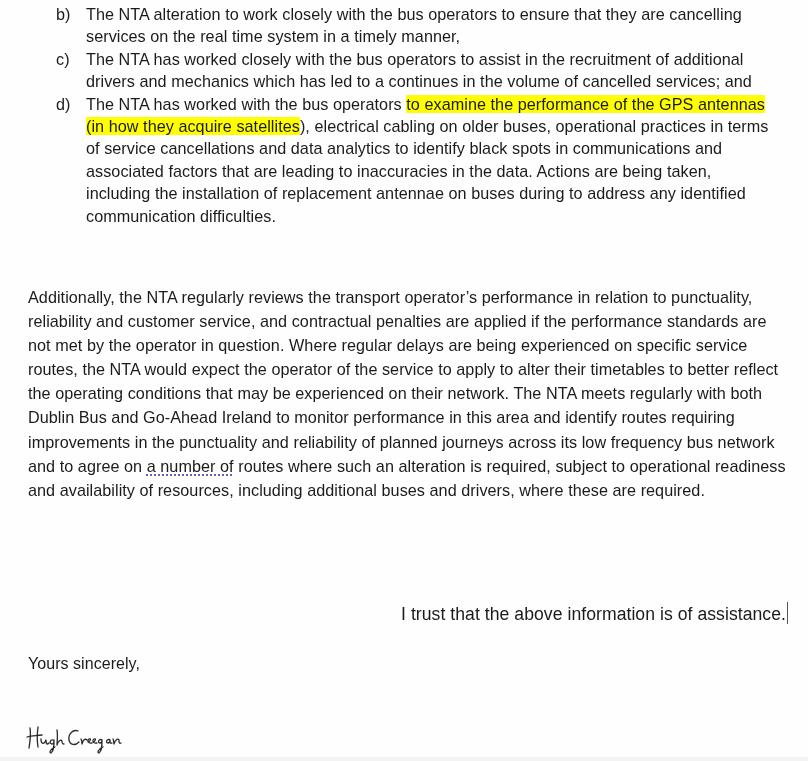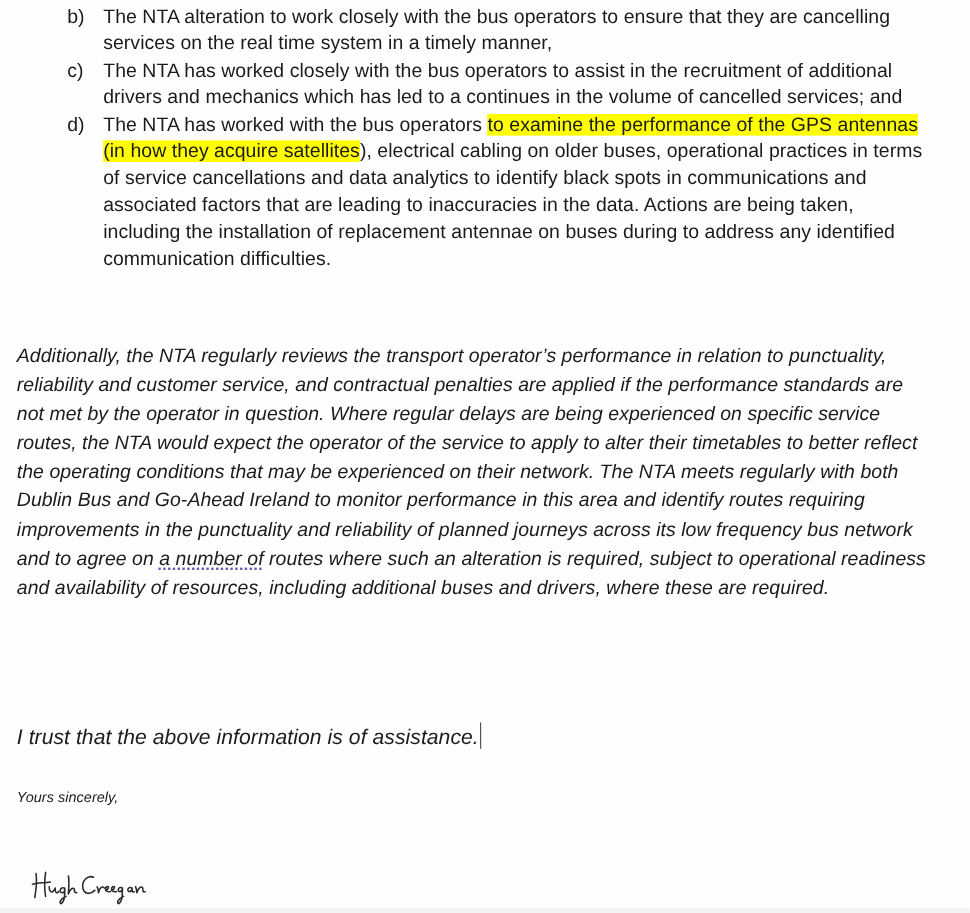--- a/index.html
+++ b/index.html
@@ -39,29 +39,28 @@
     .li .marker {
       position: absolute;
       left: 56px;
       top: 0;
     }
     .hl {
       background: #ffff00;
     }
     .para {
       position: absolute;
-      left: 14px;
+      left: 28px;
       width: 760px;
       line-height: 24.1px;
-      font-style: italic;
     }
     .p1 { top: 285px; }
     .p2 { top: 540px; }
-    .p3 { top: 601px; font-size: 17.6px; line-height: 26px; }
-    .p4 { top: 651px; font-size: 12px; line-height: 26px; }
+    .p3 { top: 601px; font-size: 17.6px; line-height: 26px; text-align: right; }
+    .p4 { top: 651px; font-size: 16px; line-height: 26px; }
     .dotted {
       text-decoration: underline dotted #6b5bb8;
       text-underline-offset: 3px;
       text-decoration-thickness: 1.5px;
     }
     .cursor {
       display: inline-block;
       width: 1px;
       height: 22px;
       background: #555;

